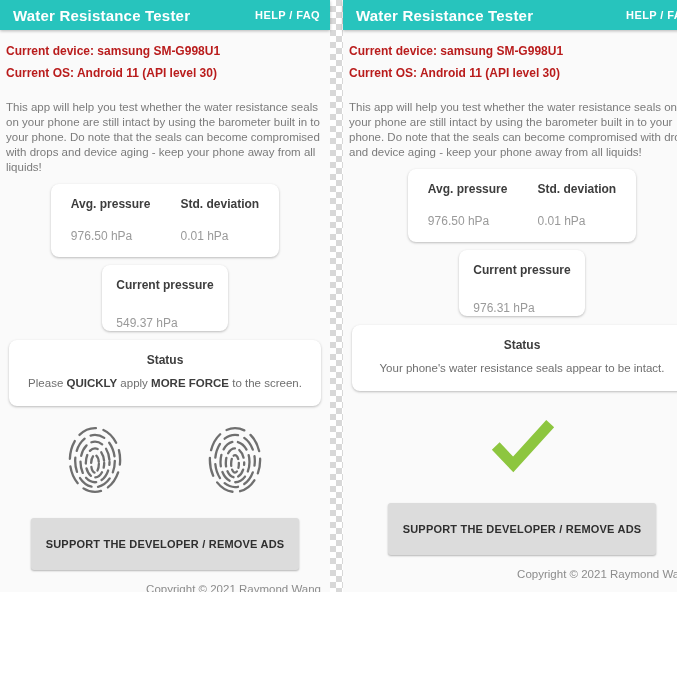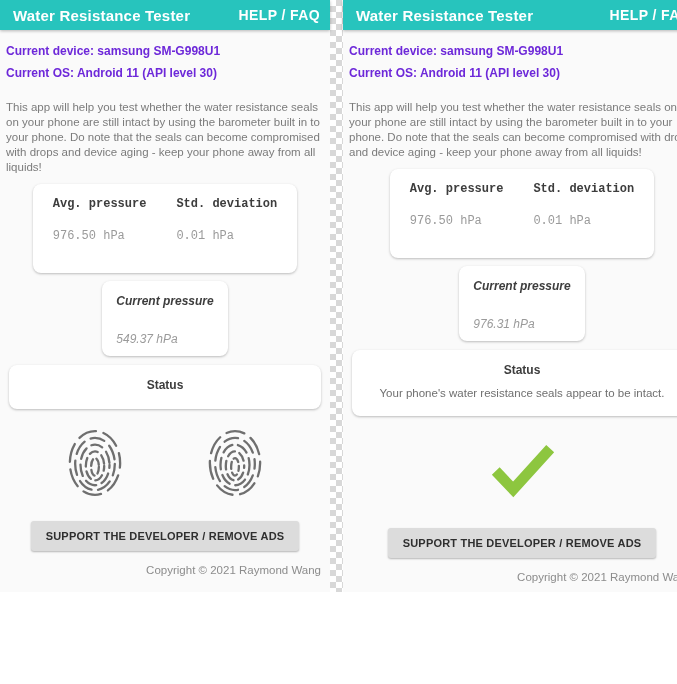--- a/index.html
+++ b/index.html
@@ -21,55 +21,55 @@
     background-size:12px 12px;
     background-position:0 0,6px 6px;
   }
   .appbar{
     height:30px; background:#27c4bd; color:#fff;
     display:flex; align-items:center; justify-content:space-between;
     padding:0 10px 0 13px; box-shadow:0 1px 3px rgba(0,0,0,.28);
     position:relative; z-index:2;
   }
   .appbar .title{ font-size:15px; font-weight:bold; letter-spacing:.2px; white-space:nowrap; }
-  .appbar .help{ font-size:14px; font-weight:bold; letter-spacing:.4px; white-space:nowrap; cursor:pointer; }
+  .appbar .help{ font-size:11px; font-weight:bold; letter-spacing:.4px; white-space:nowrap; cursor:pointer; }
   .body{ padding:6px 6px 0; }
-  .bold-line{ font-size:12px; font-weight:bold; color:#6d28d9; margin-top:8px; }
+  .bold-line{ font-size:12px; font-weight:bold; color:#b91c1c; margin-top:8px; }
   .desc{ font-size:11.5px; color:#7b7b7b; line-height:15px; margin-top:20px; }
   .card{
     background:#ffffff; border-radius:8px;
     box-shadow:0 1px 3px rgba(0,0,0,.16), 0 1px 2px rgba(0,0,0,.10);
   }
   .center-wrap{ text-align:center; }
   .metrics-card{
     display:inline-flex; gap:30px; text-align:left;
-    margin-top:9px; padding:13px 20px 30px;font-family:Liberation Mono, monospace;
+    margin-top:9px; padding:13px 20px 14px;
   }
   .m-label{ font-size:12px; font-weight:bold; color:#3d3d3d; }
   .m-value{ font-size:12px; color:#9a9a9a; margin-top:18px; }
   .current-card{
     display:inline-block; text-align:center;
-    margin-top:8px; padding:13px 14px 10px;font-style:italic;
+    margin-top:8px; padding:13px 14px 1px;
   }
   .c-title{ font-size:12px; font-weight:bold; color:#3d3d3d; }
   .c-value{ font-size:12px; color:#9a9a9a; margin-top:24px; text-align:left; }
   .status-card{
     margin:9px 3px 0; padding:13px 8px 17px; text-align:center;
   }
   .s-title{ font-size:12px; font-weight:bold; color:#3d3d3d; }
   .s-msg{ font-size:11.5px; color:#6f6f6f; margin-top:10px; }
   .s-msg b{ color:#3d3d3d; }
   .icons-row{
     margin-top:17px; height:78px;
     display:flex; justify-content:center; align-items:center; gap:82px;
   }
   .support-row{ margin-top:17px; text-align:center; }
   .support-btn{
     background:#dcdcdc; border:none; border-radius:3px;
-    padding:9px 15px; font-size:11px; font-weight:bold; color:#2f2f2f;
+    padding:20px 15px; font-size:11px; font-weight:bold; color:#2f2f2f;
     letter-spacing:.2px; box-shadow:0 1px 2px rgba(0,0,0,.28);
     font-family:"Liberation Sans", sans-serif; cursor:pointer;
   }
   .copyright{
     margin-top:13px; text-align:right; font-size:11.5px; color:#8c8c8c; padding-right:3px;
   }
 </style>
 </head>
 <body>
 
@@ -100,20 +100,21 @@
 
       <div class="center-wrap">
         <div class="card current-card">
           <div class="c-title">Current pressure</div>
           <div class="c-value">549.37 hPa</div>
         </div>
       </div>
 
       <div class="card status-card">
         <div class="s-title">Status</div>
+        <div class="s-msg"><span>Please </span><b>QUICKLY</b><span> apply </span><b>MORE FORCE</b><span> to the screen.</span></div>
       </div>
 
       <div class="icons-row">
         <span>
           <svg viewBox="0 0 60 76" width="58" height="74">
             <g fill="none" stroke="#6f6f6f" stroke-width="2.4" stroke-linecap="round">
               <ellipse cx="30" cy="42" rx="4" ry="9" stroke-dasharray="7 4"></ellipse>
               <ellipse cx="30" cy="41" rx="9.5" ry="15" stroke-dasharray="9 5" stroke-dashoffset="4"></ellipse>
               <ellipse cx="30" cy="40" rx="15" ry="21" stroke-dasharray="12 6" stroke-dashoffset="9"></ellipse>
               <ellipse cx="30" cy="39" rx="20.5" ry="27" stroke-dasharray="15 7" stroke-dashoffset="3"></ellipse>

